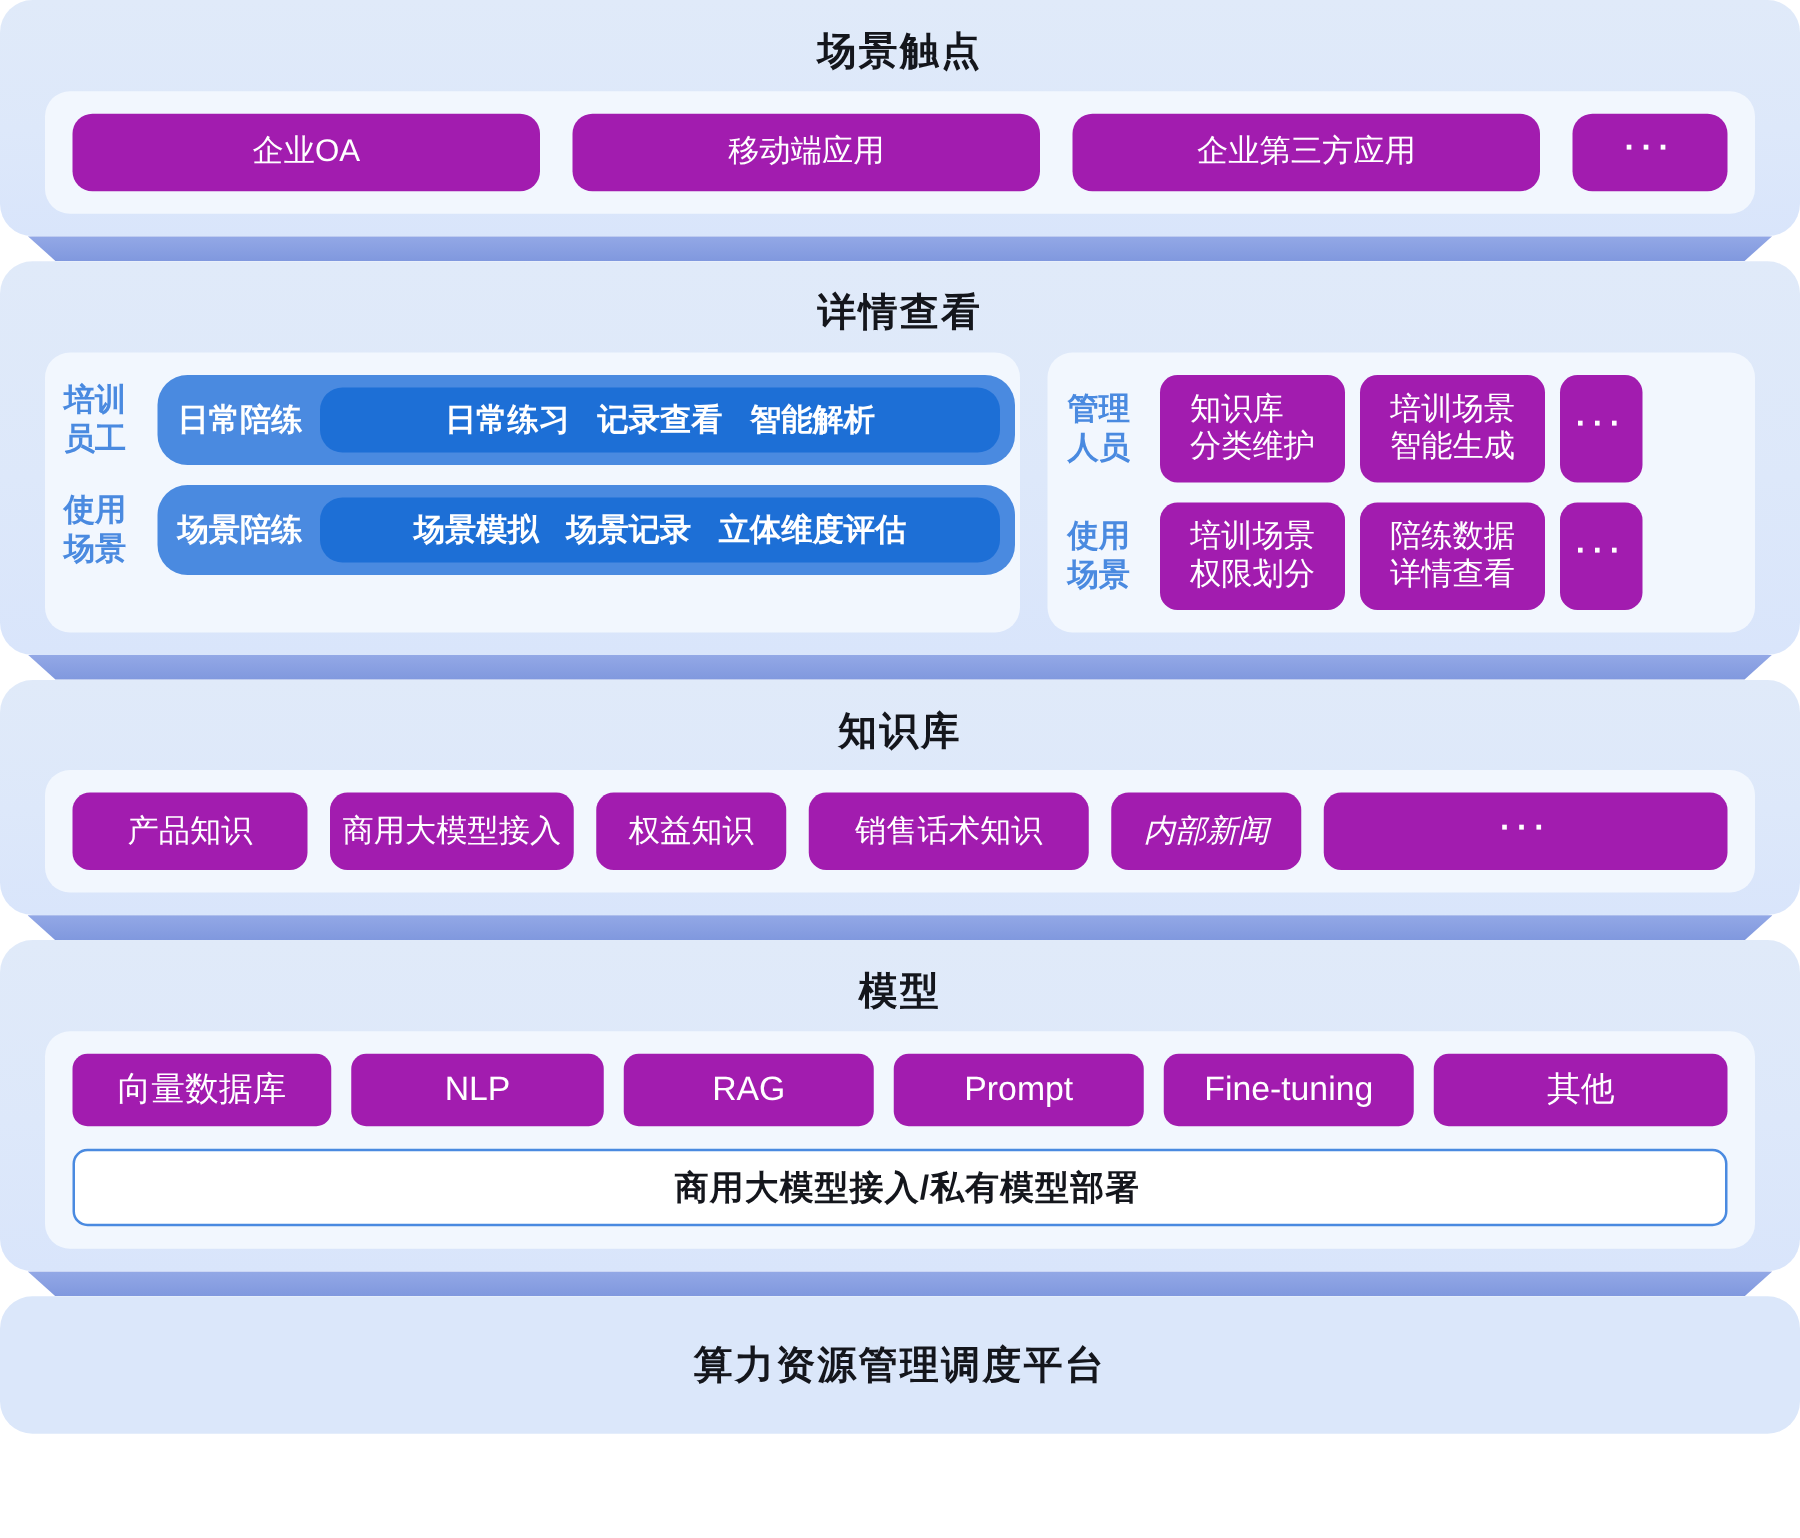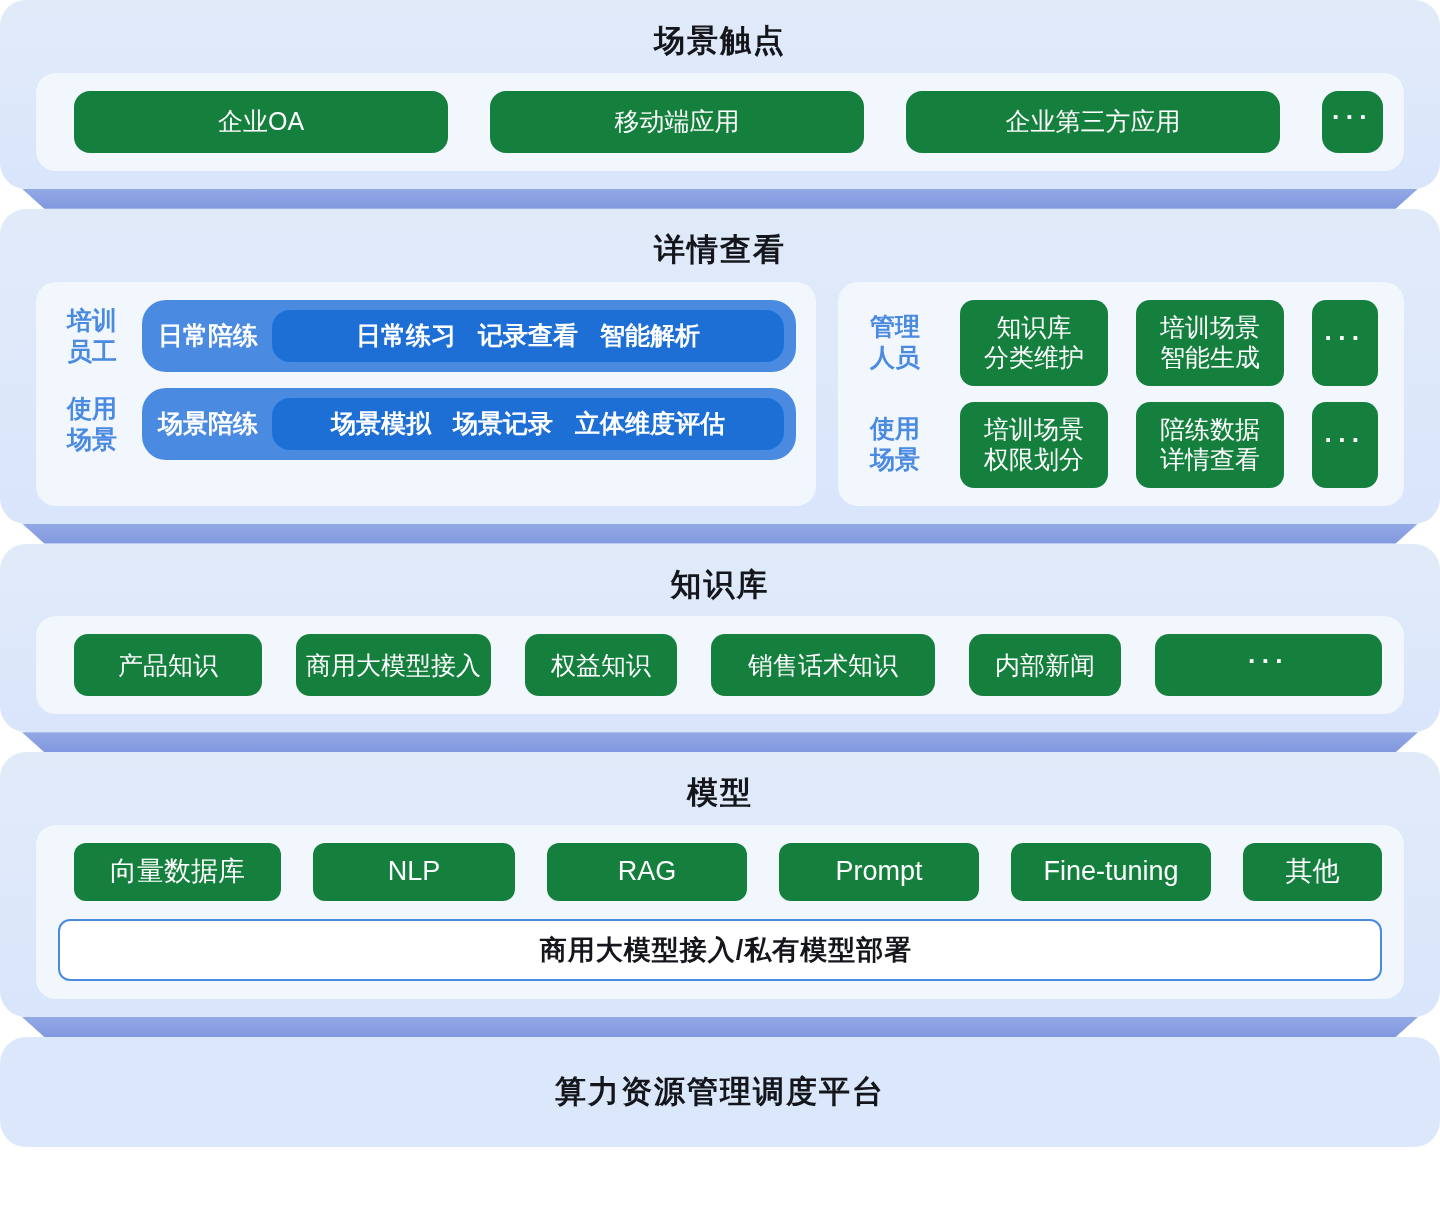--- a/index.html
+++ b/index.html
@@ -64,33 +64,32 @@
   
   .card {
     background: #f2f7fe;
     border-radius: 20px;
     margin: 0 36px;
     padding: 18px 22px;
   }
 
   
   .pill {
-    background: #15803d;
+    background: #a21caf;
     color: #ffffff;
     border-radius: 14px;
     font-size: 25px;
     font-weight: 500;
     display: flex;
     align-items: center;
     justify-content: center;
-    text-align: center;
+    text-align: left;
     line-height: 1.18;
     padding: 0 10px;
     white-space: nowrap;
-    margin-left: 16px;
   }
   .pill.dots { letter-spacing: 3px; font-size: 26px; }
   .dots-glyph {
     display: inline-block;
     letter-spacing: 5px;
     transform: translateY(-4px);
     font-size: 26px;
     font-weight: 700;
   }
 
@@ -108,21 +107,21 @@
 
   
   .biz-card {
     display: flex;
     gap: 22px;
     margin: 0 36px;
   }
   .biz-panel {
     background: #f2f7fe;
     border-radius: 20px;
-    padding: 18px 20px;
+    padding: 18px 4px;
   }
   .biz-left { flex: 0 0 780px; }
   .biz-right { flex: 1 1 auto; }
 
   .biz-line {
     display: flex;
     align-items: center;
     gap: 14px;
   }
   .biz-line + .biz-line { margin-top: 16px; }
@@ -166,21 +165,21 @@
     padding: 0 14px;
   }
   .inner-pill span {
     color: #ffffff;
     font-size: 25px;
     font-weight: bold;
     white-space: nowrap;
   }
 
   .biz-right .biz-line { gap: 12px; }
-  .biz-right .side-label { width: 74px; font-family: Liberation Serif, serif; }
+  .biz-right .side-label { width: 74px; }
   .biz-right .two-line-pill {
     width: 148px;
     height: 86px;
     border-radius: 14px;
     font-size: 25px;
     font-weight: 500;
     white-space: pre-line;
   }
   .biz-right .dots-pill {
     width: 66px;
@@ -188,21 +187,21 @@
     border-radius: 14px;
   }
 
   
   .kb-row { display: flex; gap: 18px; }
   .kb-row .pill { height: 62px; border-radius: 14px; }
   .kb-row .pill.w1 { flex: 0 0 188px; }
   .kb-row .pill.w2 { flex: 0 0 190px; }
   .kb-row .pill.w3 { flex: 0 0 152px; }
   .kb-row .pill.w4 { flex: 0 0 224px; }
-  .kb-row .pill.w5 { flex: 0 0 152px; }
+  .kb-row .pill.w5 { flex: 0 0 152px; font-style: italic; }
   .kb-row .pill.w6 { flex: 0 0 152px; }
   .kb-row .pill.w7 { flex: 1 1 auto; }
 
   
   .model-row { display: flex; gap: 16px; }
   .model-row .pill { height: 58px; border-radius: 12px; font-size: 27px; }
   .model-row .m1 { flex: 0 0 207px; }
   .model-row .m2 { flex: 0 0 202px; }
   .model-row .m3 { flex: 0 0 200px; }
   .model-row .m4 { flex: 0 0 200px; }

